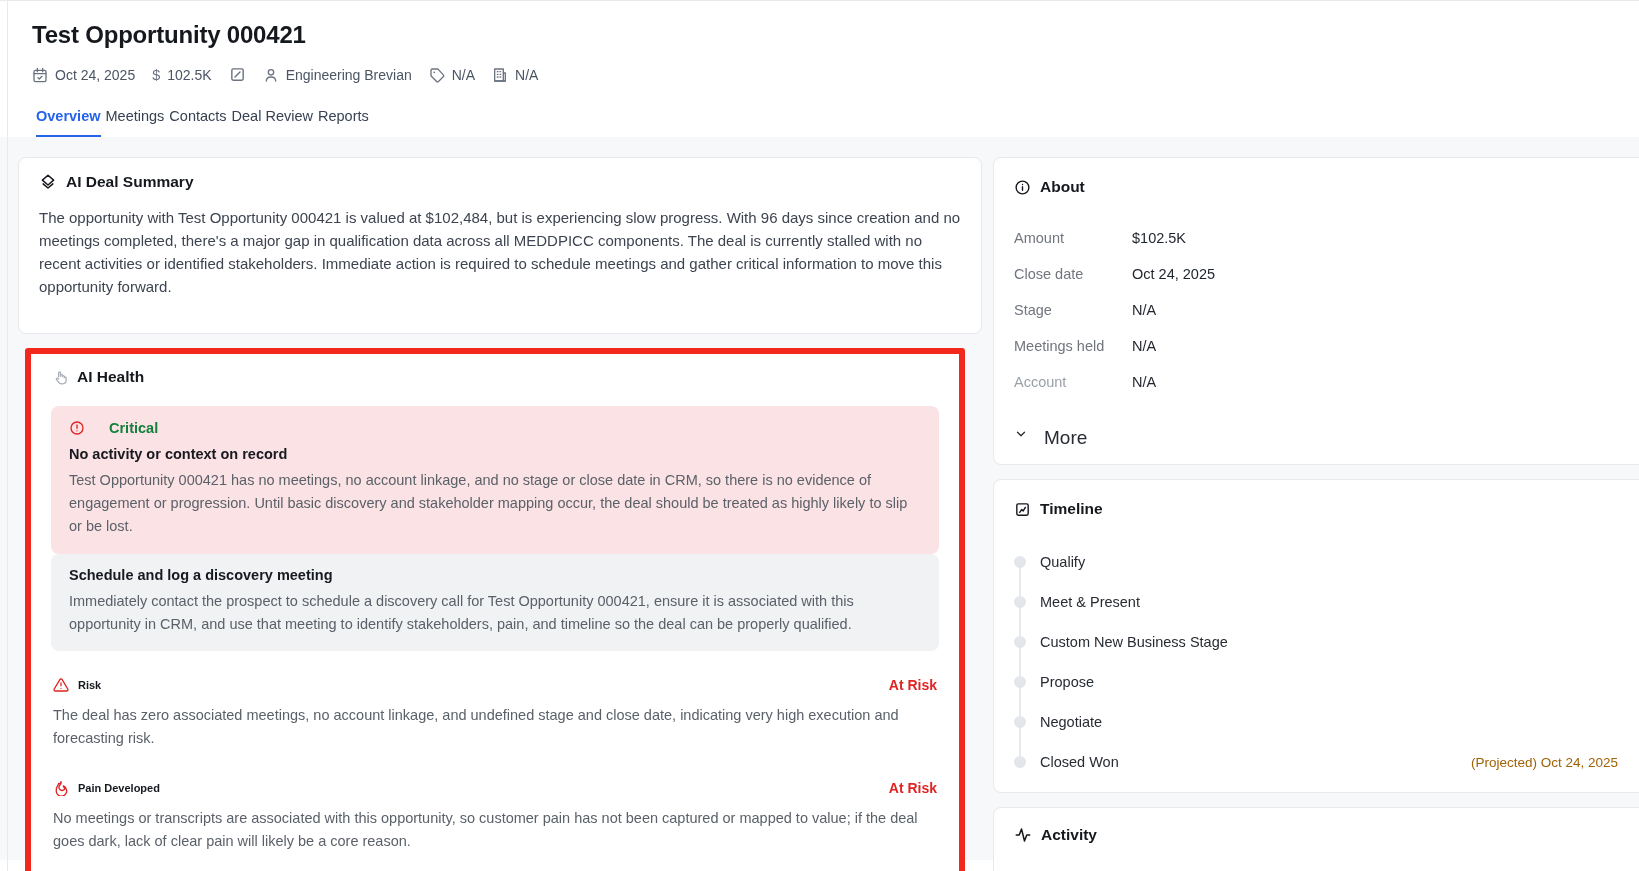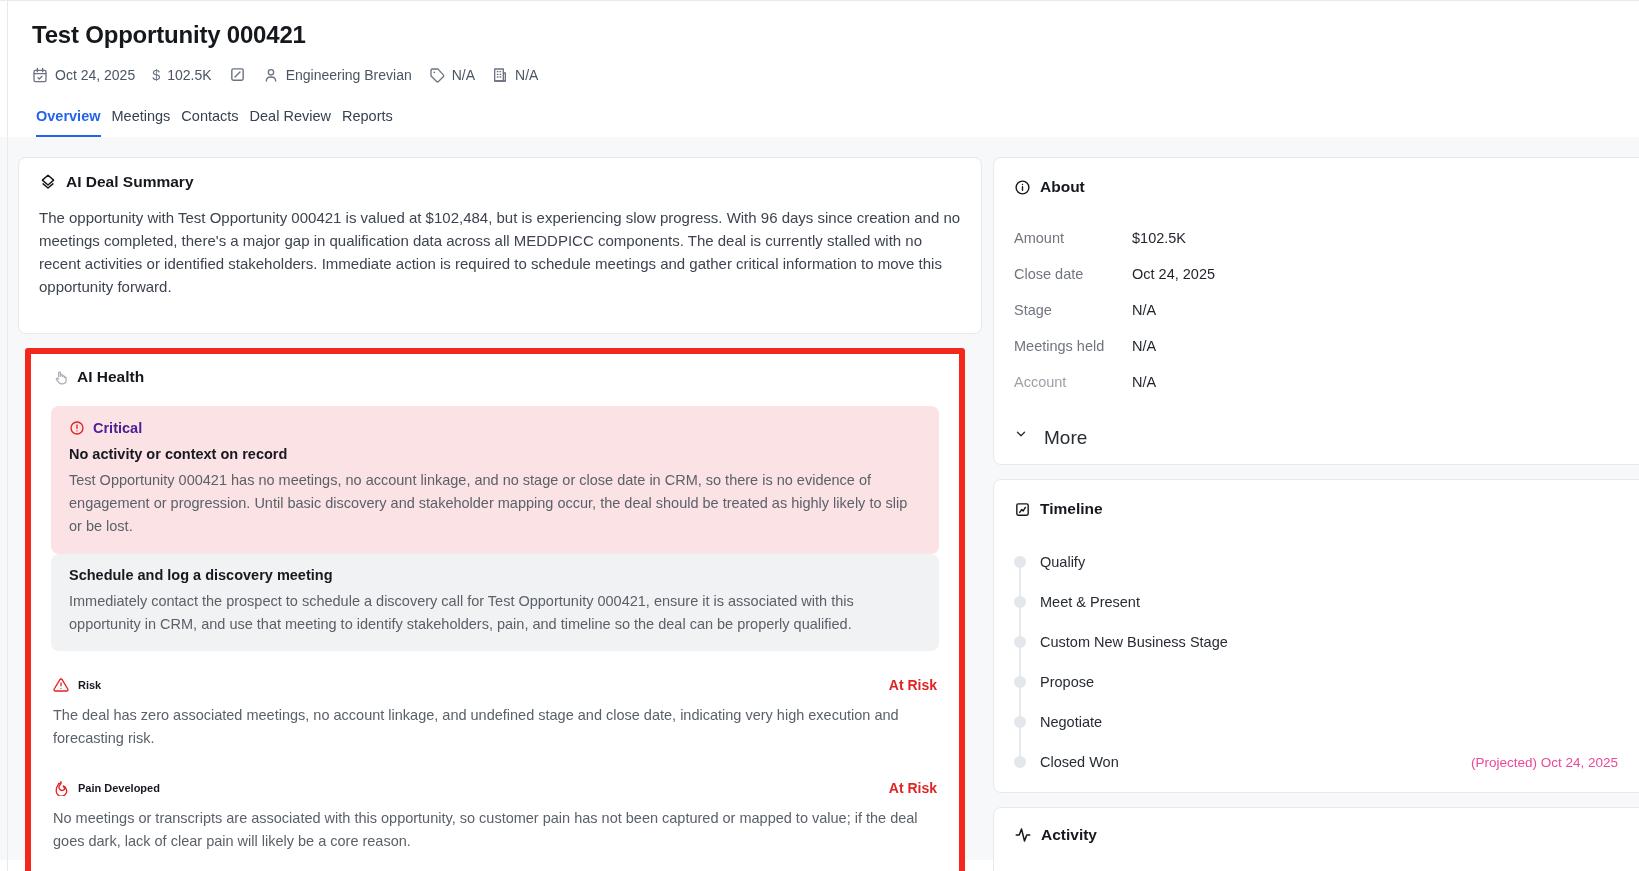--- a/index.html
+++ b/index.html
@@ -14,21 +14,21 @@
   
   .header { padding:20px 24px 0 20px; background:#fff;margin-left:12px; }
   .page-title { font-size:24px; font-weight:700; color:#15181d; letter-spacing:-.2px; line-height:28px; }
   .meta-row { display:flex; align-items:center; gap:17px; margin-top:17px; font-size:14px; color:#4b5563; }
   .meta-item { display:flex; align-items:center; gap:7px; }
   .meta-item svg { display:block; }
   .icon-gray { color:#6b7280; }
   .edit-btn { background:none; border:none; cursor:pointer; display:flex; padding:0; color:#6b7280; }
   .dollar { font-size:14.5px; color:#6b7280; font-weight:500; }
 
-  .tabs { display:flex; gap:11px; margin-top:25px; padding-left:4px; font-size:14.5px; }
+  .tabs { display:flex; gap:5px; margin-top:25px; padding-left:4px; font-size:14.5px; }
   .tab { padding-bottom:11px; color:#374151; cursor:pointer; border-bottom:2px solid transparent; }
   .tab.active { color:#2563eb; font-weight:700; border-bottom-color:#2563eb; }
 
   
   .content { background:#f7f8fa; height:723px; padding:20px 0 0 18px; display:flex; gap:13px; align-items:flex-start; }
   .card { background:#fff; border:1px solid #e7e9ed; border-radius:8px; }
   .card-title-row { display:flex; align-items:center; gap:9px; font-size:15.5px; font-weight:700; color:#15181d; }
   .card-title-row svg { display:block; }
 
   .col-left { width:962px; flex:none; }
@@ -39,21 +39,21 @@
   .summary-body { margin-top:15px; font-size:15px; line-height:23px; color:#3d4450; }
 
   
   .health-card {
     margin:14px 0 0 7px; width:940px; height:639px;
     border:6px solid #f2281c; border-radius:3px; background:#fff;
     padding:14px 20px; overflow:hidden; position:relative;
   }
   .health-title { margin-left:2px; }
   .alert-critical { margin-top:20px; background:#fbe2e4; border-radius:8px; padding:14px 18px 16px; }
-  .crit-head { display:flex; align-items:center; gap:8px; color:#4c1d95; font-weight:700; font-size:14.5px; }
+  .crit-head { display:flex; align-items:center; gap:24px; color:#15803d; font-weight:700; font-size:14.5px; }
   .box-subtitle { margin-top:10px; font-weight:700; font-size:14.5px; color:#16191f; }
   .box-body { margin-top:7px; font-size:14.5px; line-height:23px; color:#5b6169; }
   .reco-box { background:#f0f2f4; border-radius:8px; padding:13px 18px 15px; }
   .health-section { margin-top:26px; padding:0 2px; }
   .sec-head { display:flex; align-items:center; gap:9px; }
   .sec-title { font-weight:700; font-size:11px; color:#16191f; }
   .sec-status { margin-left:auto; color:#e02424; font-weight:600; font-size:14px; }
   .sec-body { margin-top:11px; font-size:14.5px; line-height:23px; color:#5b6169; }
 
   
@@ -66,21 +66,21 @@
   .more-toggle { margin-top:27px; display:inline-flex; align-items:flex-start; gap:16px; color:#272c33;
                  font-size:19px; background:none; border:none; cursor:pointer; }
 
   
   .timeline-card { height:314px; padding:20px; }
   .tl-steps { margin-top:24px; position:relative; }
   .tl-line { position:absolute; left:5px; top:22px; bottom:18px; width:2px; background:#e8eaed; }
   .tl-step { display:flex; align-items:center; height:40px; position:relative; }
   .tl-dot { width:12px; height:12px; border-radius:50%; background:#e3e6ea; flex:none; z-index:1; }
   .tl-label { margin-left:14px; font-size:14.5px; color:#272c33; }
-  .tl-note { margin-left:auto; padding-right:14px; font-size:13.5px; color:#ec4899; }
+  .tl-note { margin-left:auto; padding-right:14px; font-size:13.5px; color:#a16207; }
 
   
   .activity-card { height:90px; padding:18px 20px; }
 </style>
 </head>
 <body>
 
 <div class="side-divider"></div>
 
 <div class="header">

